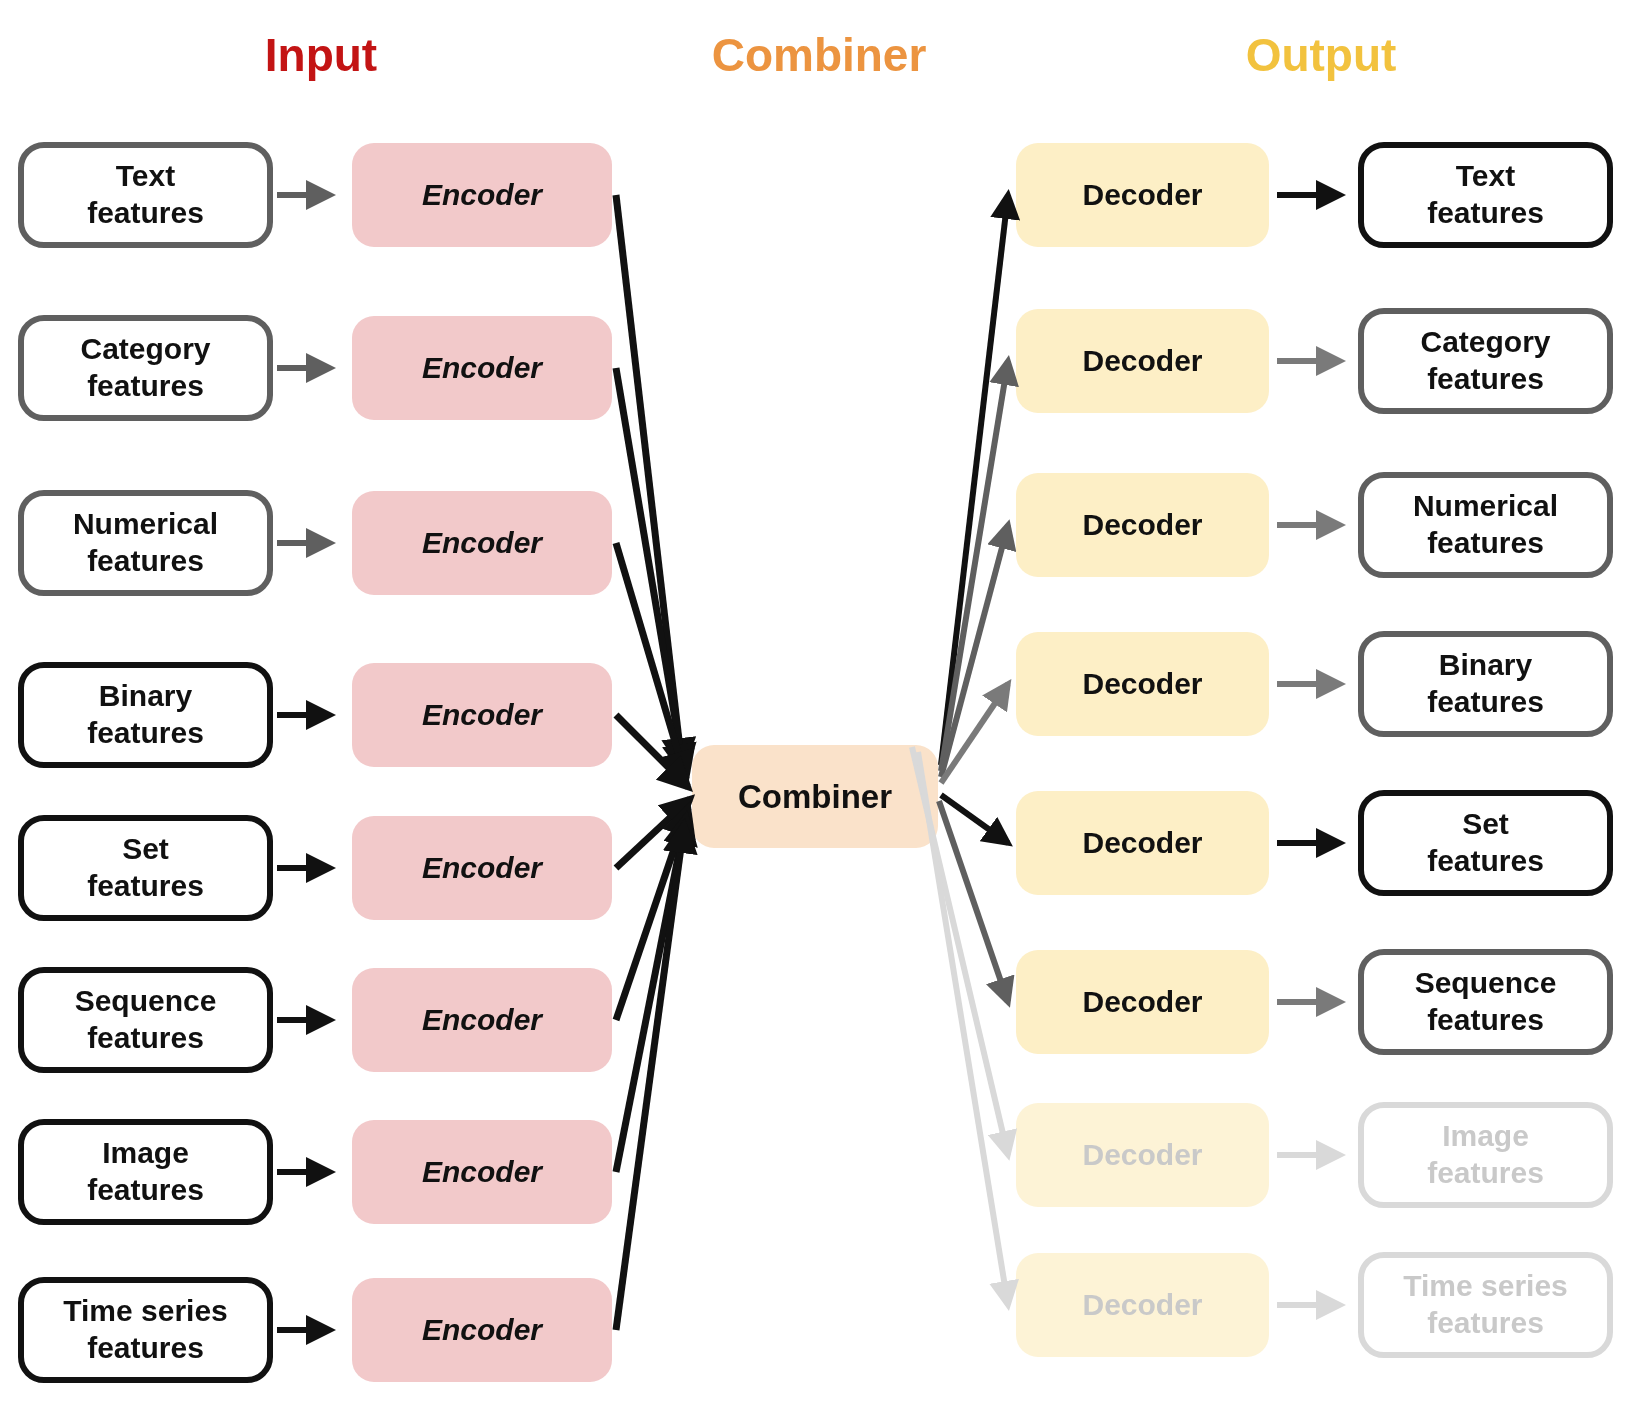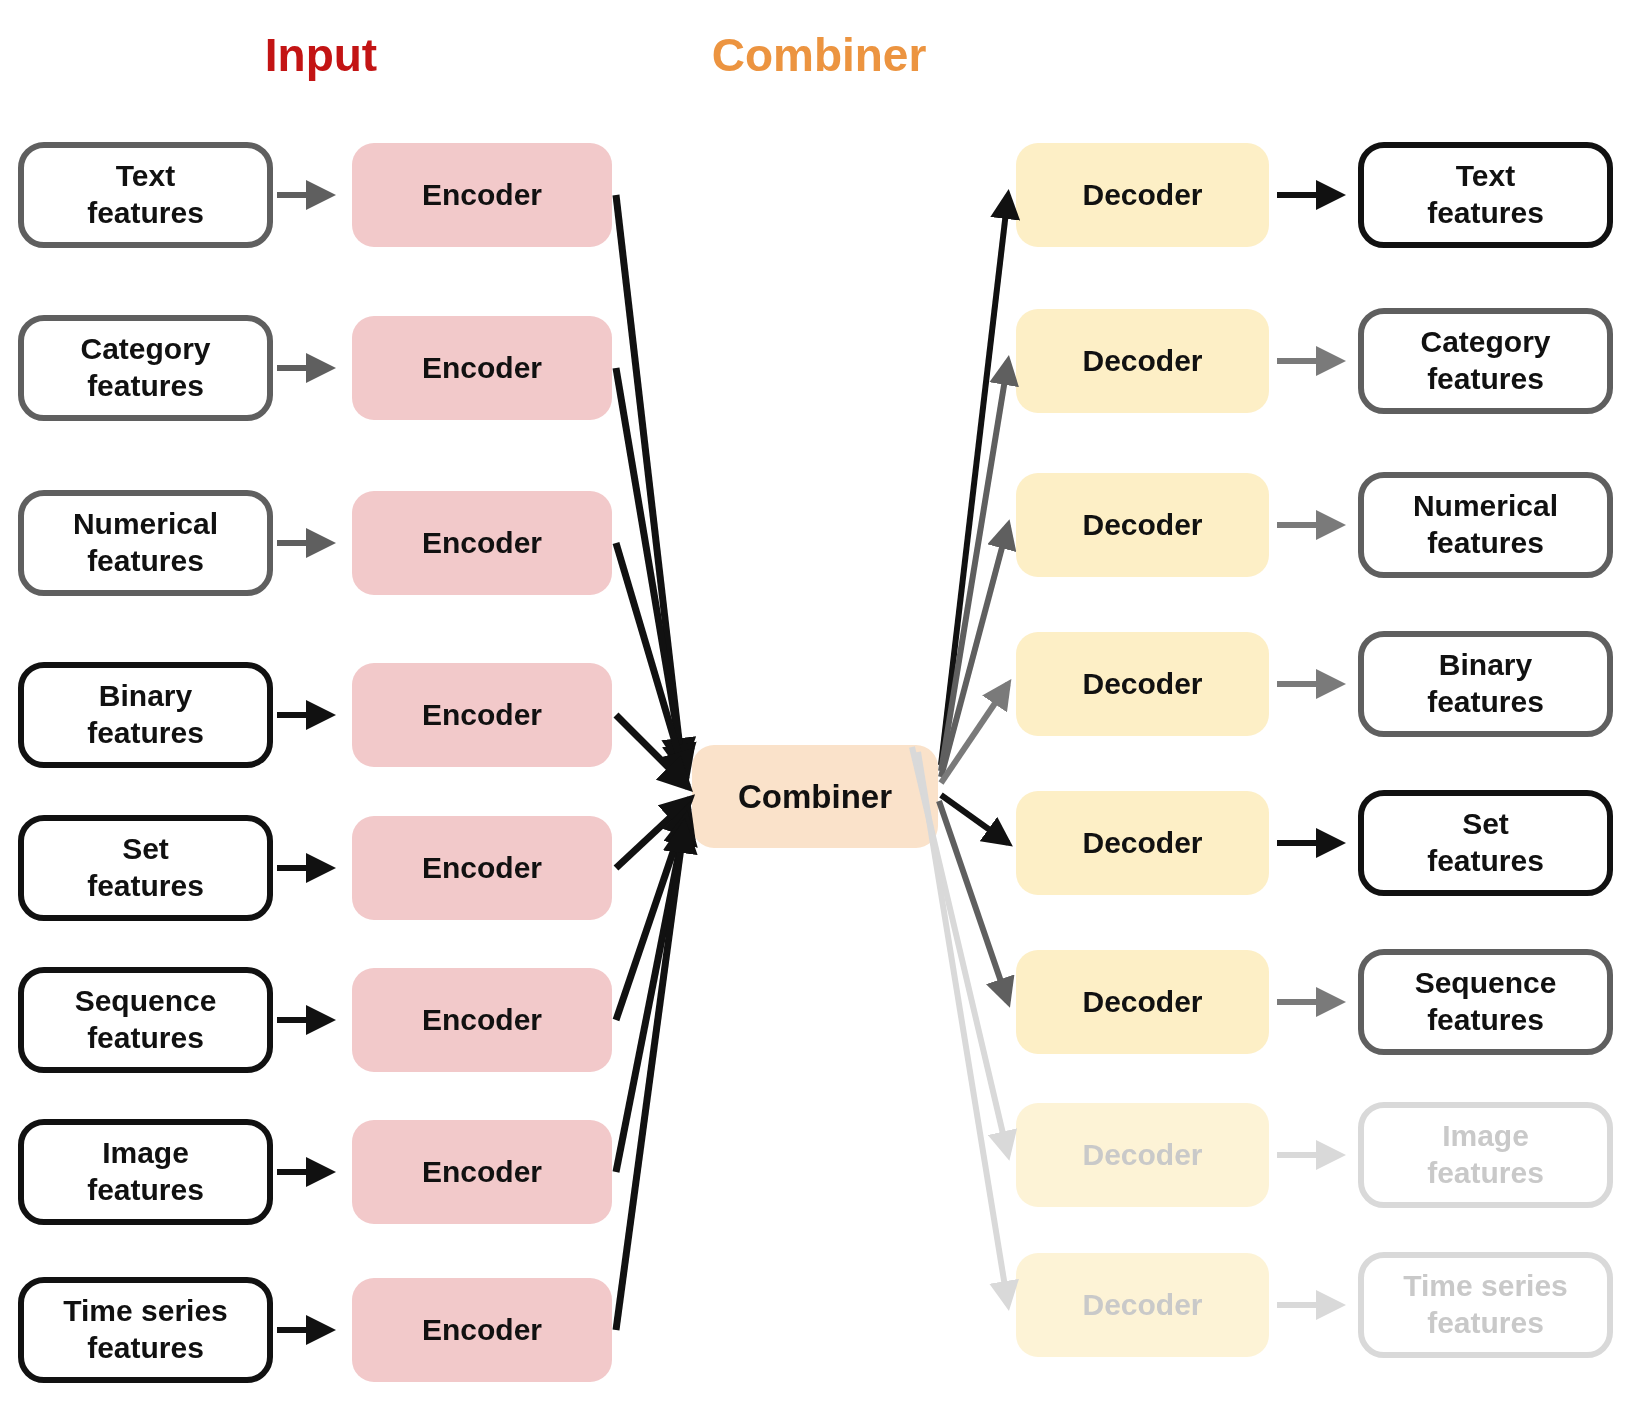--- a/index.html
+++ b/index.html
@@ -19,34 +19,35 @@
     white-space:pre-line;
   }
   .fbox[data-emphasis="muted"]{border-color:#5f5f5f;}
   .fbox[data-emphasis="faded"]{border-color:#d9d9d9;color:#c9c9c9;}
 
   .pill{
     position:absolute;border-radius:22px;
     display:flex;align-items:center;justify-content:center;text-align:center;
     font-size:30px;font-weight:700;color:#111111;
   }
-  .enc{left:352px;width:260px;height:104px;background:#f2c9ca;}
+  .enc{left:352px;width:260px;height:104px;background:#f2c9ca;font-style:italic;}
   .dec{left:1016px;width:253px;height:104px;background:#fdeFC6;}
   .dec[data-emphasis="faded"]{background:#fdf3d6;color:#c9c9c9;}
   .comb{left:692px;top:745px;width:246px;height:103px;background:#fae2ca;font-size:33px;}
 
   #arrows{position:absolute;left:0;top:0;pointer-events:none;}
 </style>
 </head>
 <body>
 
 <div id="canvas">
 
   <div class="col-title" id="title-input">Input</div>
   <div class="col-title" id="title-combiner">Combiner</div>
+  <div class="col-title" id="title-output">Output</div>
 
   <div class="fbox" style="left:18px;top:142px" data-emphasis="muted">Text
 features</div>
   <div class="fbox" style="left:18px;top:315px" data-emphasis="muted">Category
 features</div>
   <div class="fbox" style="left:18px;top:490px" data-emphasis="muted">Numerical
 features</div>
   <div class="fbox" style="left:18px;top:662px" data-emphasis="strong">Binary
 features</div>
   <div class="fbox" style="left:18px;top:815px" data-emphasis="strong">Set

